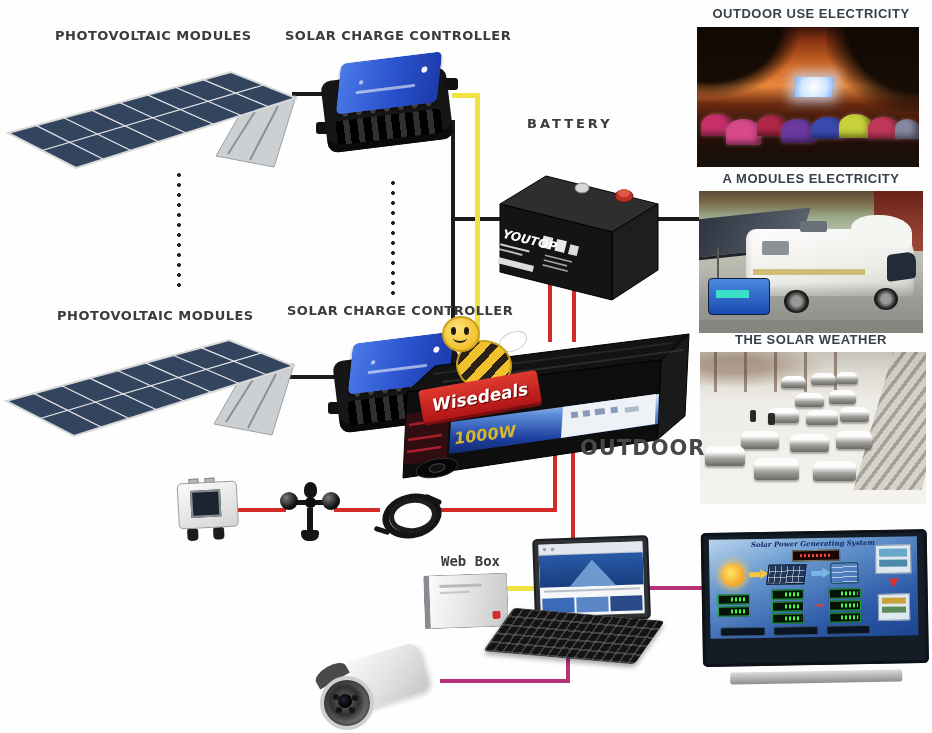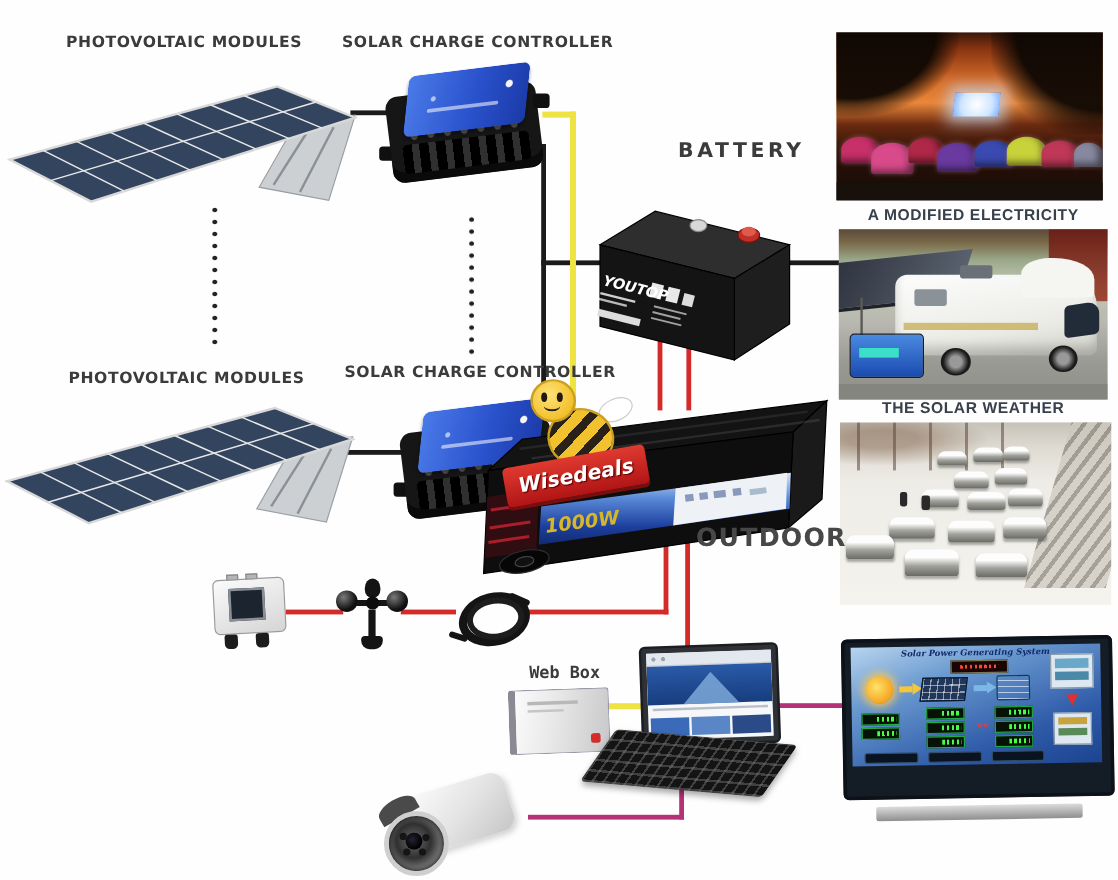--- a/index.html
+++ b/index.html
@@ -11,21 +11,21 @@
   .wire.red{background:#d42a2a;}
   .wire.yellow{background:#efe243;}
   .wire.magenta{background:#b53278;}
   .dotted{position:absolute;z-index:1;width:4px;
           background-image:radial-gradient(circle,#222 1.7px,transparent 2.2px);
           background-size:4px 10px;background-repeat:repeat-y;}
   
   .lbl{position:absolute;z-index:6;font-weight:bold;color:#3b3b3b;letter-spacing:.5px;
        font-size:13px;white-space:nowrap;}
   .lbl.center{text-align:center;}
-  .lbl-battery{font-size:17px;letter-spacing:3px;margin-left:38px;}
+  .lbl-battery{font-size:13px;letter-spacing:3px;}
   .lbl-inverter{font-size:21px;letter-spacing:1px;color:#474747;}
   .lbl-webbox{font-family:"DejaVu Sans Mono",monospace;font-size:14px;letter-spacing:0;}
   .lbl-right{font-family:"Liberation Sans",sans-serif;color:#38414b;width:234px;text-align:center;}
   
   .photo{position:absolute;z-index:2;overflow:hidden;}
   #photo-tents{left:697px;top:27px;width:222px;height:140px;
     background:linear-gradient(to bottom,#3a160a 0%,#8a3512 10%,#d96f2a 30%,#e8873a 42%,#6a2a10 55%,#2a1208 72%,#140a06 100%);}
   .tent-trees-l{position:absolute;left:-12%;top:-10%;width:58%;height:60%;
     background:radial-gradient(ellipse at 30% 20%,rgba(12,7,3,.95) 55%,transparent 72%);}
   .tent-trees-r{position:absolute;left:58%;top:-14%;width:64%;height:75%;
@@ -331,36 +331,37 @@
       <rect x="202" y="82" width="10" height="6"></rect>
         <rect x="218" y="82" width="7" height="6"></rect>
       <rect x="232" y="84" width="14" height="5" fill="#aabbcc"></rect>
     </g>
     <text x="62" y="114" transform="rotate(-7 62 114)" font-size="16" font-weight="bold" font-style="italic" font-family="DejaVu Sans, sans-serif" fill="#d8b62a">1000W</text>
     <ellipse cx="44" cy="138" rx="21" ry="9" fill="#060606" stroke="#2e2e2e" transform="rotate(-12 44 138)"></ellipse>
     <ellipse cx="44" cy="138" rx="8" ry="4" fill="#111" stroke="#444" transform="rotate(-12 44 138)"></ellipse>
   </svg>
   <div class="lbl lbl-inverter" style="left:580px;top:436px;">OUTDOOR</div>
 
+  <div class="lbl lbl-right" style="left:694px;top:6px;">OUTDOOR USE ELECTRICITY</div>
   <div class="photo" id="photo-tents">
     <div class="tent-trees-l"></div>
     <div class="tent-trees-r"></div>
     <div class="tent-screen"></div>
     <div class="dome" style="left:2%;top:62%;width:14%;height:16%;background:#c8306a;"></div>
     <div class="dome" style="left:13%;top:66%;width:16%;height:18%;background:#d84a8a;"></div>
     <div class="dome" style="left:27%;top:63%;width:13%;height:15%;background:#b02848;"></div>
     <div class="dome" style="left:38%;top:66%;width:15%;height:17%;background:#6a3aa0;"></div>
     <div class="dome" style="left:52%;top:64%;width:14%;height:16%;background:#3a4ab0;"></div>
     <div class="dome" style="left:64%;top:62%;width:15%;height:17%;background:#c8d23a;"></div>
     <div class="dome" style="left:77%;top:64%;width:14%;height:16%;background:#c03858;"></div>
     <div class="dome" style="left:89%;top:66%;width:11%;height:14%;background:#8888a0;"></div>
     <div class="tent-ground"></div>
   </div>
 
-  <div class="lbl lbl-right" style="left:694px;top:171px;">A MODIFIED ELECTRICITY</div>
+  <div class="lbl lbl-right" style="left:694px;top:171px;">A MODULES ELECTRICITY</div>
   <div class="photo" id="photo-rv">
     <div class="rv-redwall"></div>
     <div class="rv-canopy"></div>
     <div class="rv-leg" style="left:8%;top:40%;"></div>
     <div class="rv-leg" style="left:34%;top:42%;"></div>
     <div class="rv-body"></div>
     <div class="rv-cab"></div>
     <div class="rv-shield"></div>
     <div class="rv-win" style="left:28%;top:35%;width:12%;height:10%;"></div>
     <div class="rv-win" style="left:45%;top:21%;width:12%;height:8%;background:#6a7078;"></div>

